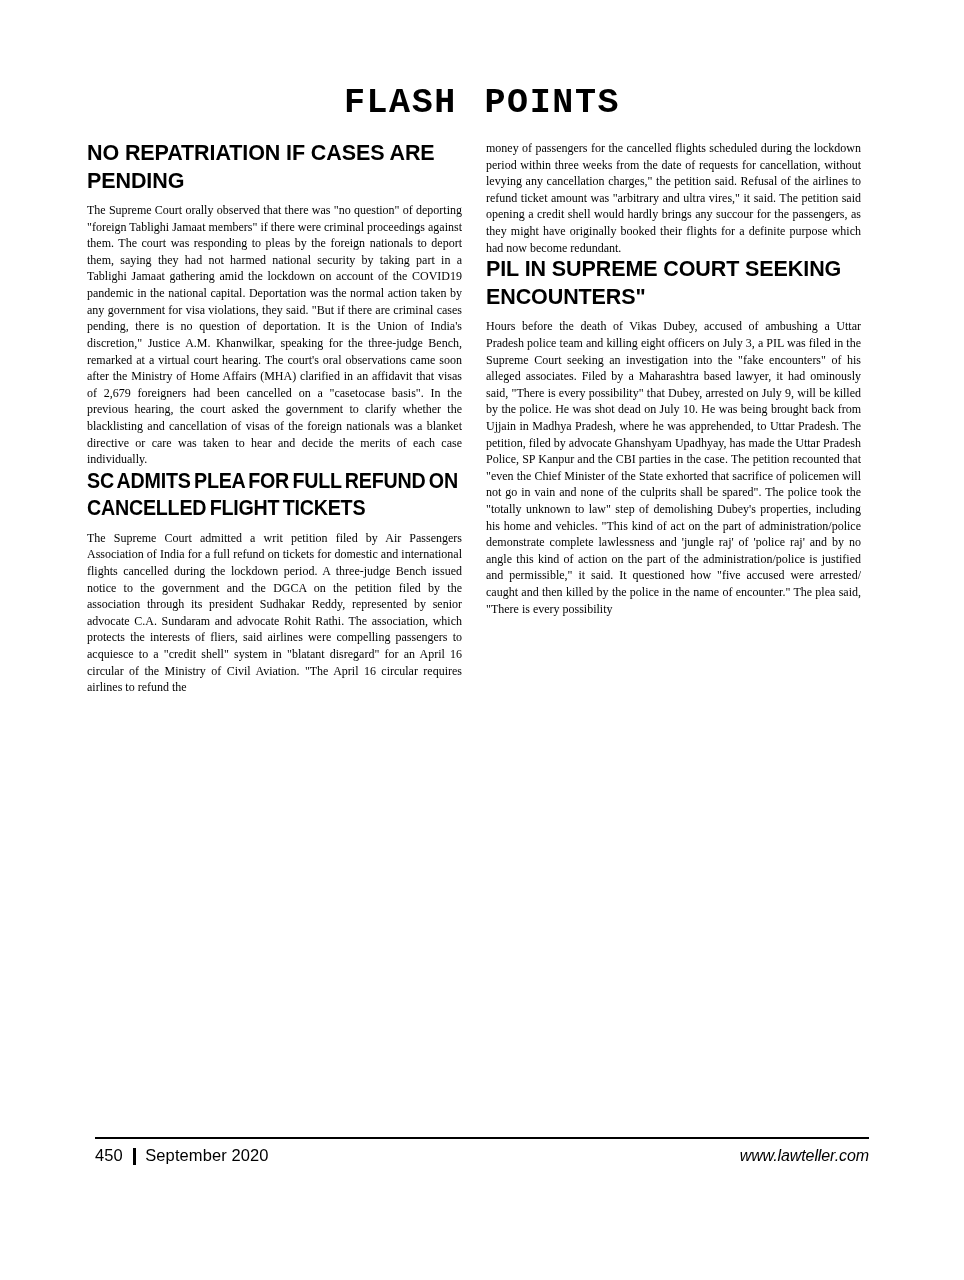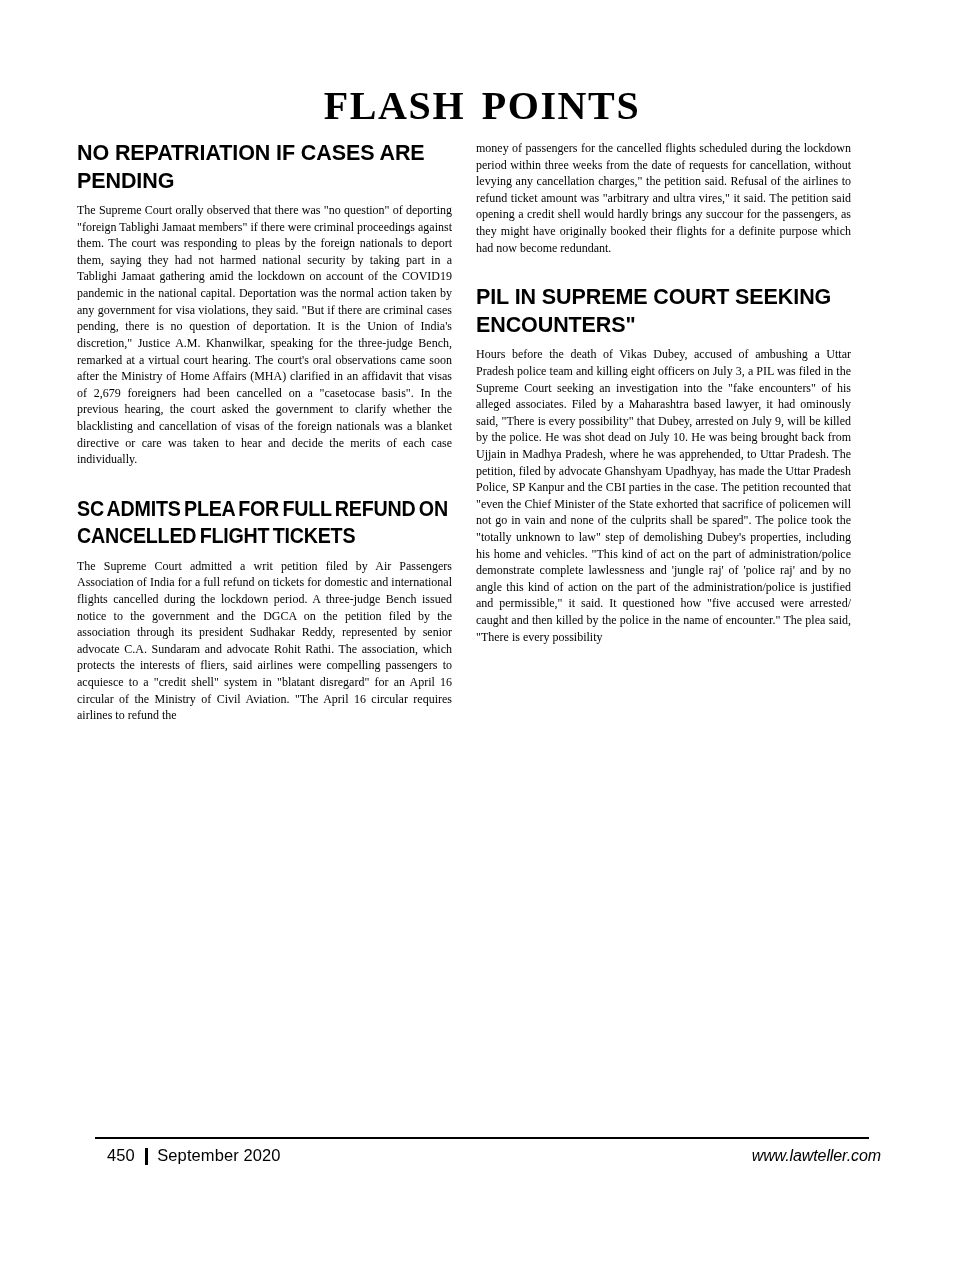--- a/index.html
+++ b/index.html
@@ -25,33 +25,33 @@
     overflow: hidden;
   }
 
   
   .masthead {
     text-align: center;
     padding-top: 86px;
     margin-bottom: 14px;
   }
   .masthead-title {
-    font-family: Liberation Serif, serif;
+    font-family: Liberation Mono, monospace;
     font-weight: bold;
-    font-size: 40px;
+    font-size: 35px;
     letter-spacing: 1.6px;
     word-spacing: 5px;
     line-height: 1;
   }
 
   
   .columns {
     position: absolute;
     top: 140px;
-    left: 77px;
+    left: 87px;
     width: 774px;
     height: 985px;
     display: flex;
     justify-content: space-between;
   }
   .column {
     width: 375px;
     overflow: hidden;
   }
 
@@ -91,27 +91,26 @@
     line-height: 1.385;
     text-align: justify;
     text-align-last: left;
     margin: 0;
     hyphens: none;
   }
   .article {
     margin-bottom: 0;
   }
   .article + .article {
-    margin-top: 28px;
   }
 
   
   .footer {
     position: absolute;
-    left: 107px;
+    left: 95px;
     top: 1146px;
     width: 774px;
   }
   .footer-rule {
     position: absolute;
     left: 95px;
     top: 1137px;
     width: 774px;
     height: 0;
     border-top: 2.4px solid #000000;

